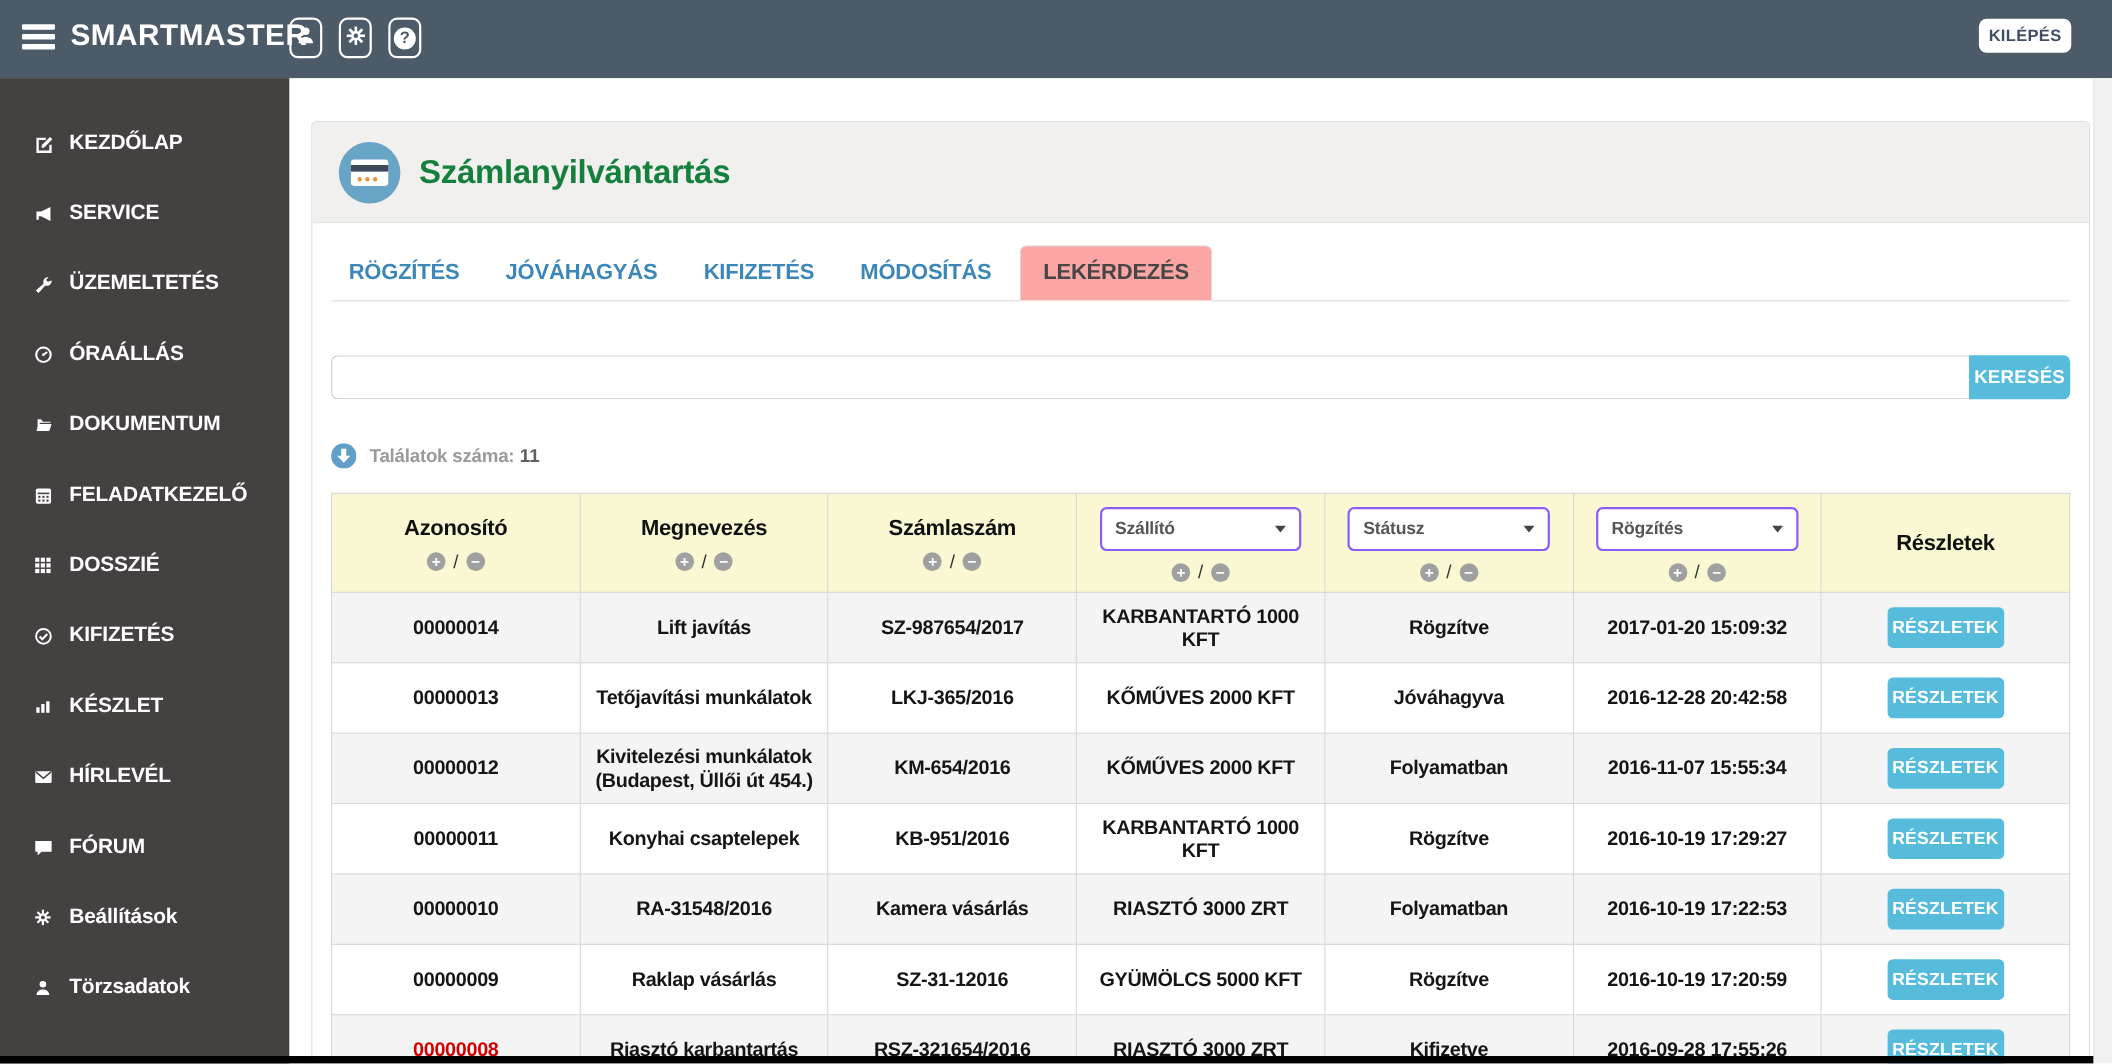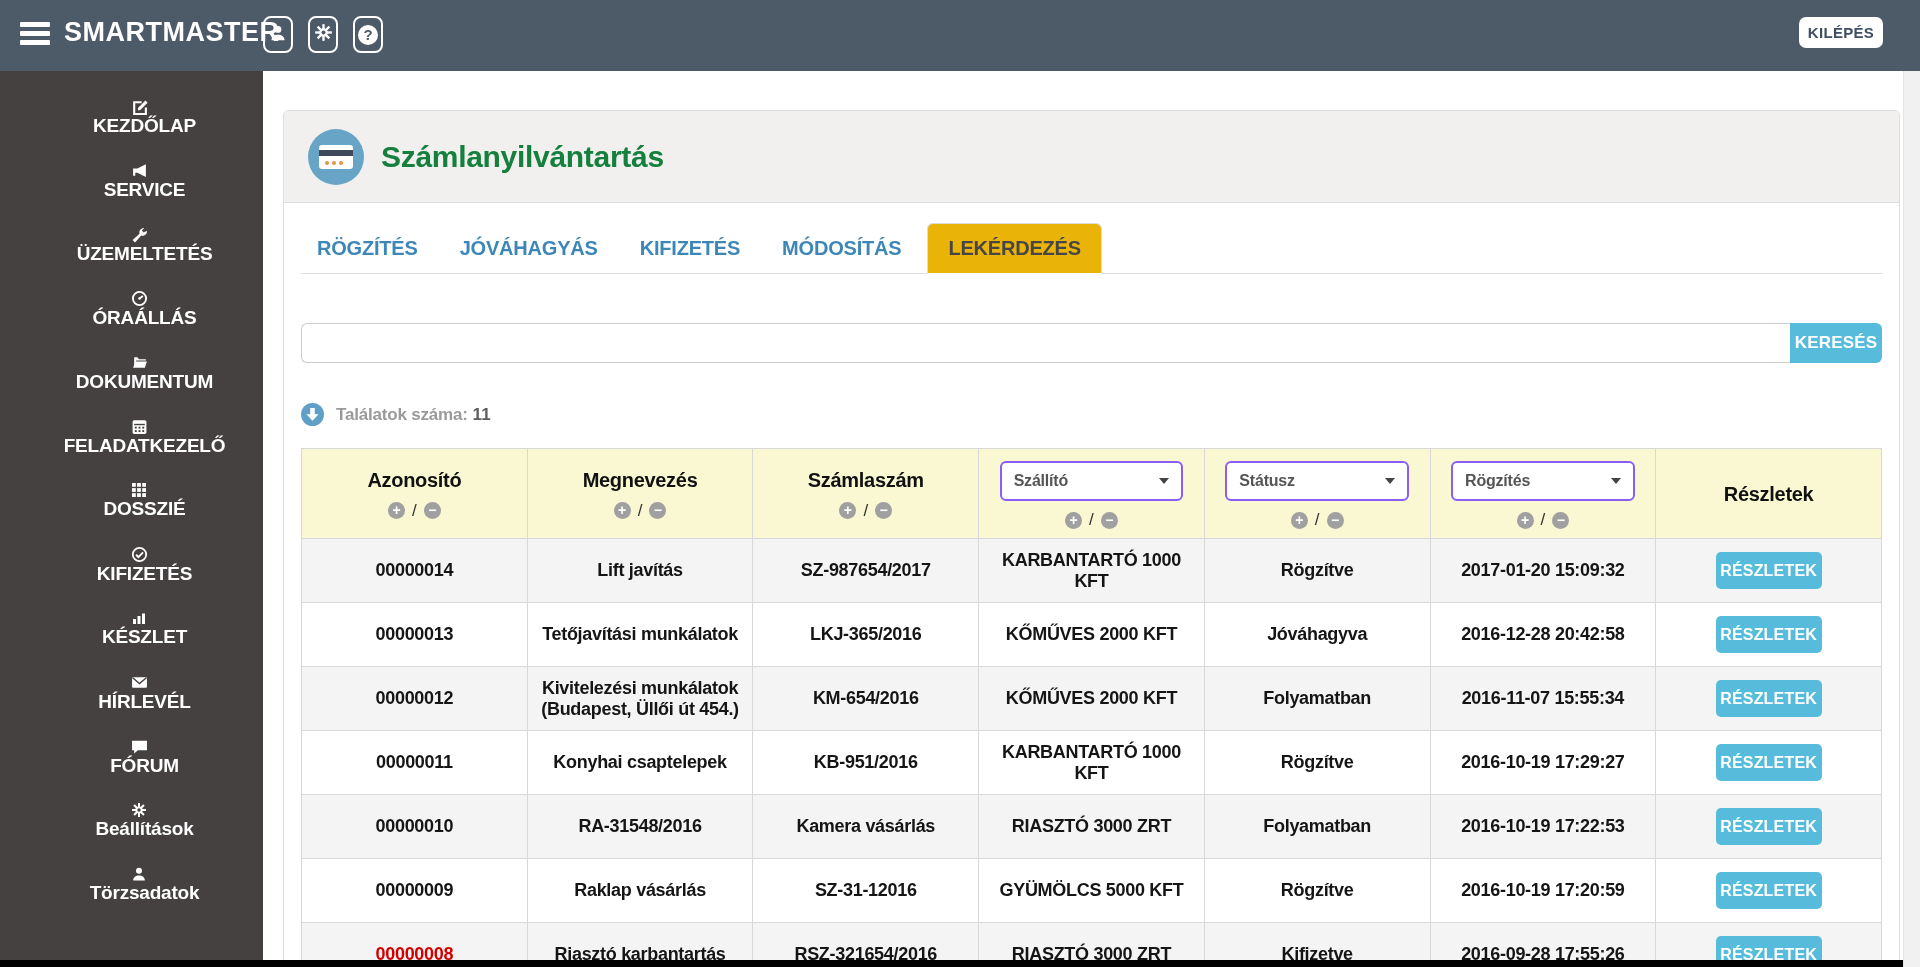--- a/index.html
+++ b/index.html
@@ -19,21 +19,21 @@
   .qcircle { width:20px; height:20px; background:#fff; border-radius:50%; color:#4d5a68;
     font-weight:700; font-size:15px; text-align:center; line-height:20px; }
   .qcircle::before { content:"?"; }
   .logout-btn { position:absolute; right:37px; top:17px; width:84px; height:31px; background:#fff;
     border:none; border-radius:7px; color:#3f4e63; font-weight:700; font-size:15px;
     letter-spacing:.3px; cursor:pointer; font-family:inherit; }
 
   
   .sidebar { position:absolute; left:0; top:71px; width:263px; height:896px; background:#454140; z-index:4; }
   .side-item { height:64px; display:flex; align-items:center; padding-left:26px; cursor:pointer;
-    color:#fff;flex-direction:column; }
+    color:#fff; }
   .side-item:first-child { margin-top:27px; }
   .sicon { width:26px; display:flex; justify-content:center; margin-right:11px; flex:none; }
   .slabel { font-size:19px; font-weight:700; letter-spacing:-0.2px; white-space:nowrap; }
 
   
   .scrollbar { position:absolute; right:0; top:71px; width:17px; height:896px; background:#f1f1f1;
     border-left:1px solid #e4e4e4; z-index:6; }
 
   
   .main { position:absolute; left:263px; top:71px; width:1640px; height:896px; background:#fff;
@@ -53,21 +53,21 @@
   .page-title { margin-left:17px; font-size:30px; font-weight:700; color:#15803d;
     letter-spacing:-0.3px; }
   .panel-body { padding:0 17px; }
 
   
   .tabs { margin-top:18px; height:53px; border-bottom:1px solid #ddd; display:flex;
     align-items:flex-end; }
   .tab { font-size:20px; font-weight:700; color:#3d87b8; padding:13px 16px; cursor:pointer;
     text-decoration:none; letter-spacing:-0.2px; }
   .tab + .tab { margin-left:10px; }
-  .tab.active { color:#464646; background:#eab308; border:1px solid #ddd; border-bottom:1px solid #fff;
+  .tab.active { color:#464646; background:#fca5a5; border:1px solid #ddd; border-bottom:1px solid #fff;
     border-radius:6px 6px 0 0; margin-bottom:-1px; padding:13px 20px; }
 
   
   .search-row { margin-top:49px; display:flex; }
   .search-input { flex:1; height:40px; border:1px solid #ccc; border-right:none;
     border-radius:6px 0 0 6px; padding:0 14px; font-size:17px; font-family:inherit; color:#333;
     outline:none; }
   .search-btn { width:92px; height:40px; background:#57bcdb; color:#fff; border:none;
     border-radius:0 6px 6px 0; font-size:17px; font-weight:700; letter-spacing:.2px;
     cursor:pointer; font-family:inherit; }

